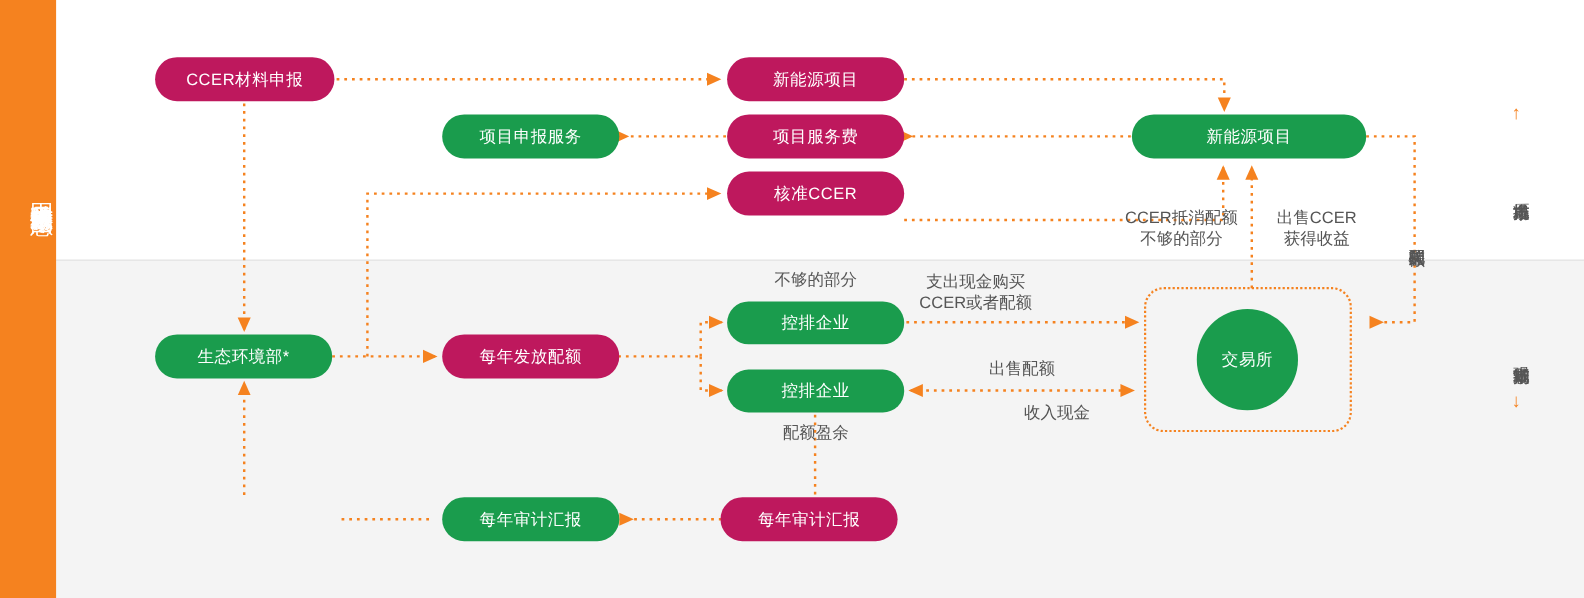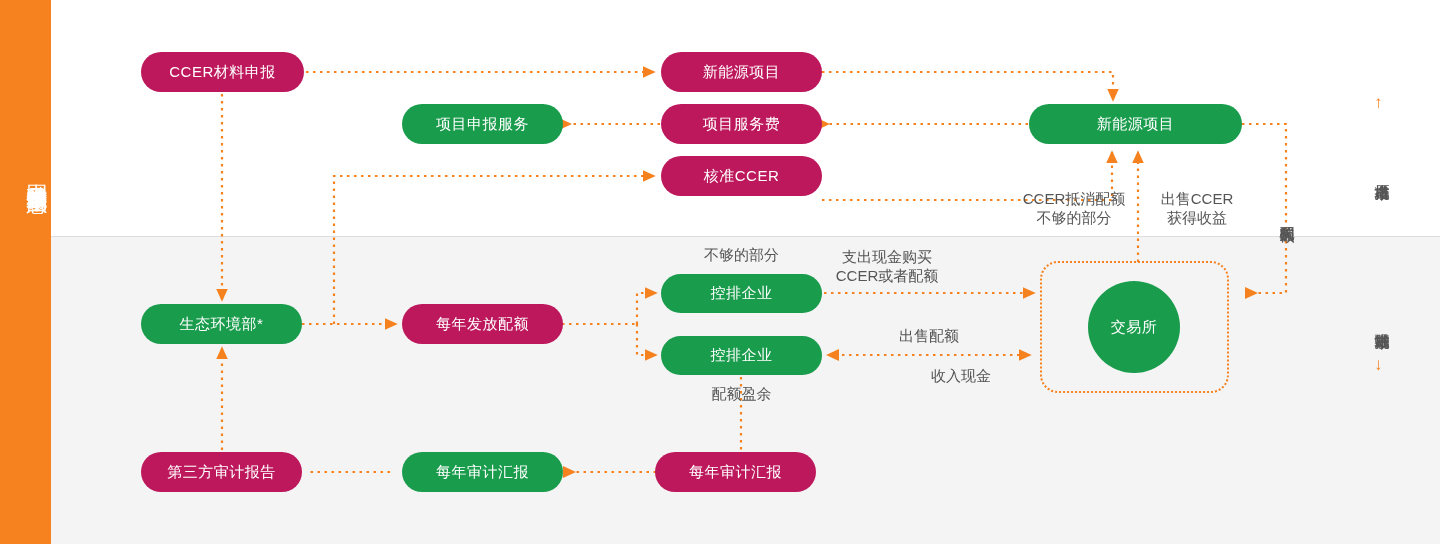--- a/index.html
+++ b/index.html
@@ -192,23 +192,20 @@
   </div>
 
   <div class="node green" style="left:661px; top:336px; width:161px; height:39px;">
     <span>控排企业</span>
   </div>
 
   <div class="node green circle" style="left:1088px; top:281px; width:92px; height:92px;">
     <span>交易所</span>
   </div>
 
-  <div class="node orange" style="left:141px; top:452px; width:161px; height:40px;">
-    <span>第三方审计报告</span>
-  </div>
 
   <div class="node green" style="left:402px; top:452px; width:161px; height:40px;">
     <span>每年审计汇报</span>
   </div>
 
   <div class="node orange" style="left:655px; top:452px; width:161px; height:40px;">
     <span>每年审计汇报</span>
   </div>
 
   <div class="lbl" style="left:1003px; top:189px; width:142px;">

